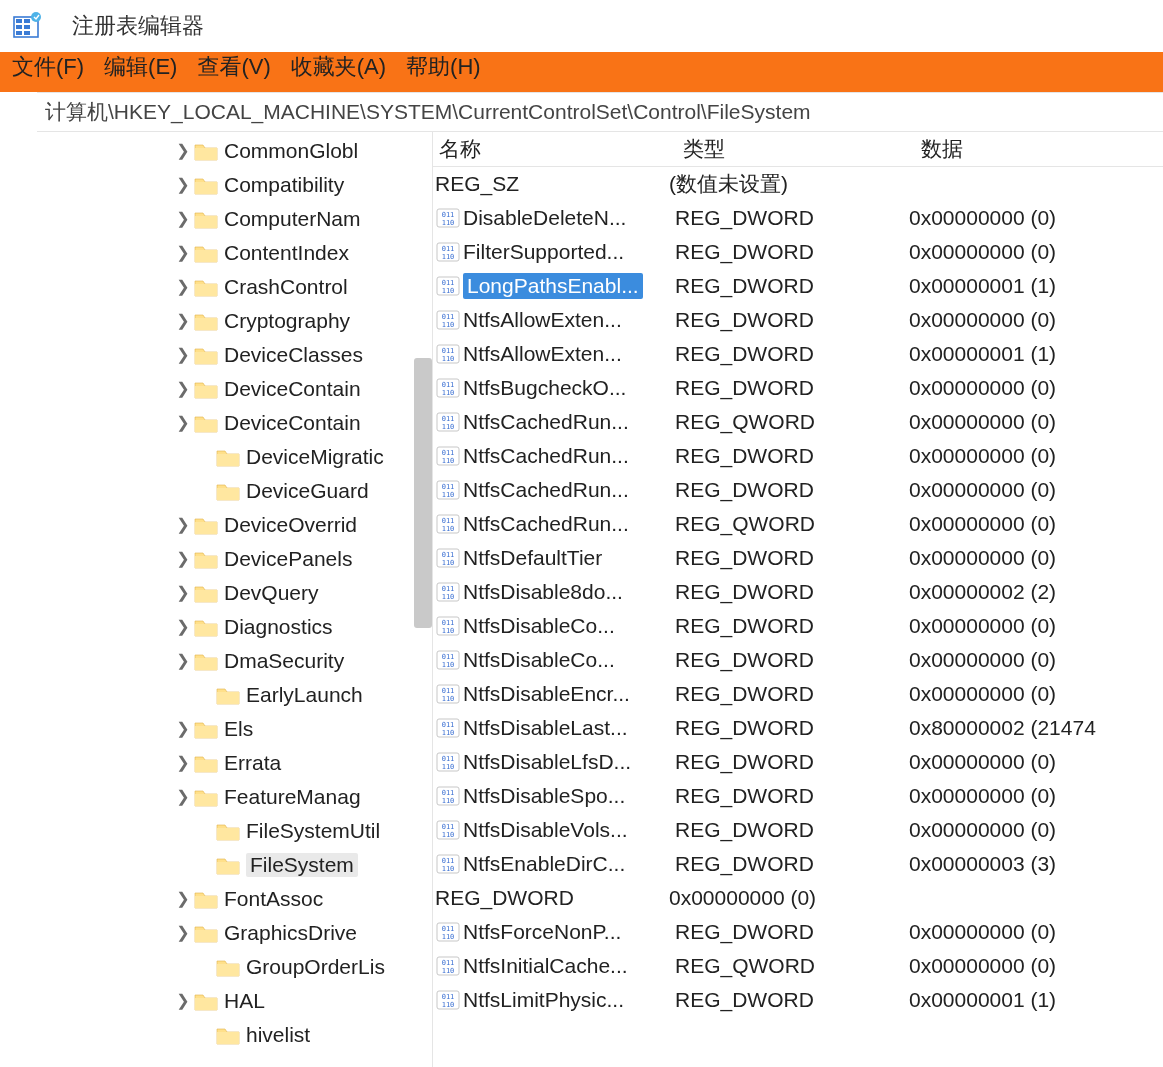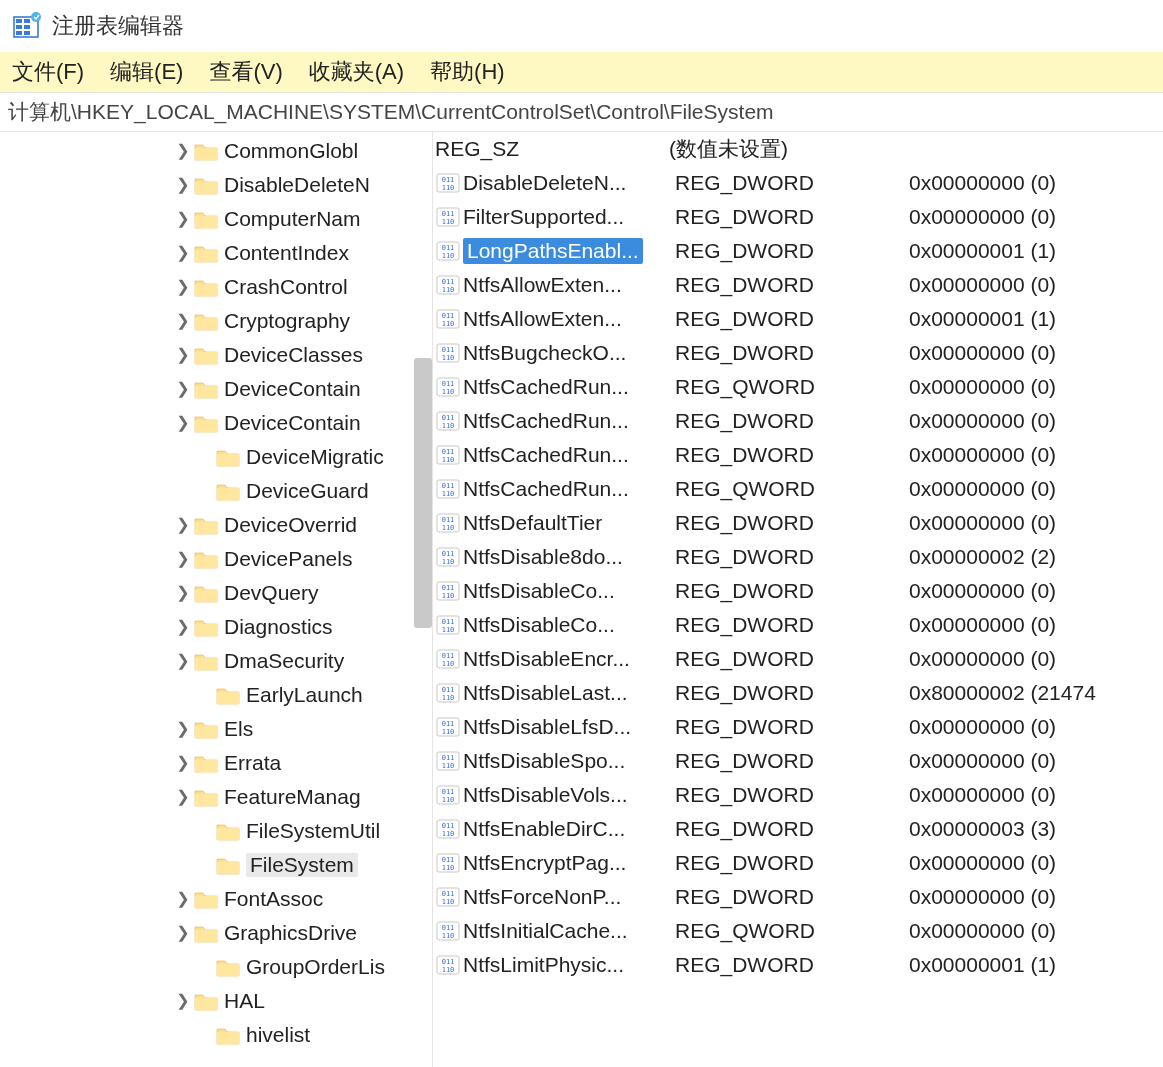--- a/index.html
+++ b/index.html
@@ -1,25 +1,25 @@
 <!DOCTYPE html>
 <html><head>
 <meta charset="utf-8">
 <style>
   html,body{margin:0;padding:0;font-family:"Microsoft YaHei","Segoe UI",Arial,sans-serif;font-size:20px;color:#222;background:#fff;}
   .window{width:1163px;height:1067px;position:relative;overflow:hidden;background:#fff;}
   
-  .titlebar{height:52px;display:flex;align-items:center;padding:0 12px;background:#fff;}
+  .titlebar{height:52px;display:flex;align-items:center;padding:0 12px;background:#fff;gap:20px;}
   .titlebar .icon-slot{width:30px;height:30px;margin-right:10px;display:flex;align-items:center;justify-content:center;}
   .titlebar .title-text{font-size:22px;color:#333;}
   
-  .menubar{height:40px;display:flex;align-items:center;padding:0 12px;gap:26px;background:#fef9c3;}
+  .menubar{height:40px;display:flex;align-items:flex-start;padding:0 12px;gap:20px;background:#f97316;}
   .menubar .mitem{font-size:22px;color:#222;white-space:nowrap;cursor:default;}
   
-  .addressbar{height:38px;border-top:1px solid #e5e5e5;border-bottom:1px solid #e5e5e5;display:flex;align-items:center;padding:0 8px;font-size:21px;color:#444;background:#fff;}
+  .addressbar{height:38px;border-top:1px solid #e5e5e5;border-bottom:1px solid #e5e5e5;display:flex;align-items:center;padding:0 8px;font-size:21px;color:#444;background:#fff;margin-left:37px;}
   
   .body{display:flex;height:calc(1067px - 52px - 40px - 38px);}
   .tree-pane{width:432px;position:relative;border-right:1px solid #e5e5e5;overflow:hidden;}
   .tree-inner{padding-top:2px;}
   .tree-row{height:34px;display:flex;align-items:center;font-size:21px;color:#222;white-space:nowrap;overflow:hidden;}
   .tree-row .indent{display:inline-block;}
   .tree-row .expander{width:22px;text-align:center;color:#6b6b6b;font-size:16px;display:inline-block;}
   .tree-row .expander.hidden{visibility:hidden;}
   .tree-row .folder-icon{width:24px;height:20px;display:inline-block;margin-right:6px;vertical-align:middle;}
   .tree-row.selected .label{background:#e9e9e9;padding:0 4px;border-radius:2px;}
@@ -111,21 +111,21 @@
             <span class="label">CommonGlobl</span>
           </div>
           <div class="tree-row">
             <span class="indent" style="width: 172px;"></span>
             <span class="expander"><span class="chev">❯</span></span>
             <span class="folder-icon">
               <svg width="24" height="20" viewBox="0 0 24 20">
                 <use href="#folder-icon"></use>
               </svg>
             </span>
-            <span class="label">DisableDeleteN</span>
+            <span class="label">Compatibility</span>
           </div>
           <div class="tree-row">
             <span class="indent" style="width: 172px;"></span>
             <span class="expander"><span class="chev">❯</span></span>
             <span class="folder-icon">
               <svg width="24" height="20" viewBox="0 0 24 20">
                 <use href="#folder-icon"></use>
               </svg>
             </span>
             <span class="label">ComputerNam</span>
@@ -368,20 +368,25 @@
                 <use href="#folder-icon"></use>
               </svg>
             </span>
             <span class="label">hivelist</span>
           </div>
         </div>
       <div class="tree-scrollbar"></div>
     </div>
 
     <div class="values-pane">
+      <div class="vhead">
+        <div class="col col-name">名称</div>
+        <div class="col col-type">类型</div>
+        <div class="col col-data">数据</div>
+      </div>
       <div class="vrows" id="vrows">
           <div class="vrow">
             <div class="vcell col-type">REG_SZ</div>
             <div class="vcell col-data">(数值未设置)</div>
           </div>
           <div class="vrow">
             <div class="vcell col-name name-cell">
               <span class="val-icon">
                 <svg width="24" height="20" viewBox="0 0 24 20">
                   <use href="#val-bin-icon"></use>
@@ -614,28 +619,20 @@
                 <svg width="24" height="20" viewBox="0 0 24 20">
                   <use href="#val-bin-icon"></use>
                 </svg>
               </span>
               <span class="name-text">NtfsEnableDirC...</span>
             </div>
             <div class="vcell col-type">REG_DWORD</div>
             <div class="vcell col-data">0x00000003 (3)</div>
           </div>
           <div class="vrow">
-            <div class="vcell col-name name-cell">
-              <span class="val-icon">
-                <svg width="24" height="20" viewBox="0 0 24 20">
-                  <use href="#val-bin-icon"></use>
-                </svg>
-              </span>
-              <span class="name-text">NtfsEncryptPag...</span>
-            </div>
             <div class="vcell col-type">REG_DWORD</div>
             <div class="vcell col-data">0x00000000 (0)</div>
           </div>
           <div class="vrow">
             <div class="vcell col-name name-cell">
               <span class="val-icon">
                 <svg width="24" height="20" viewBox="0 0 24 20">
                   <use href="#val-bin-icon"></use>
                 </svg>
               </span>

